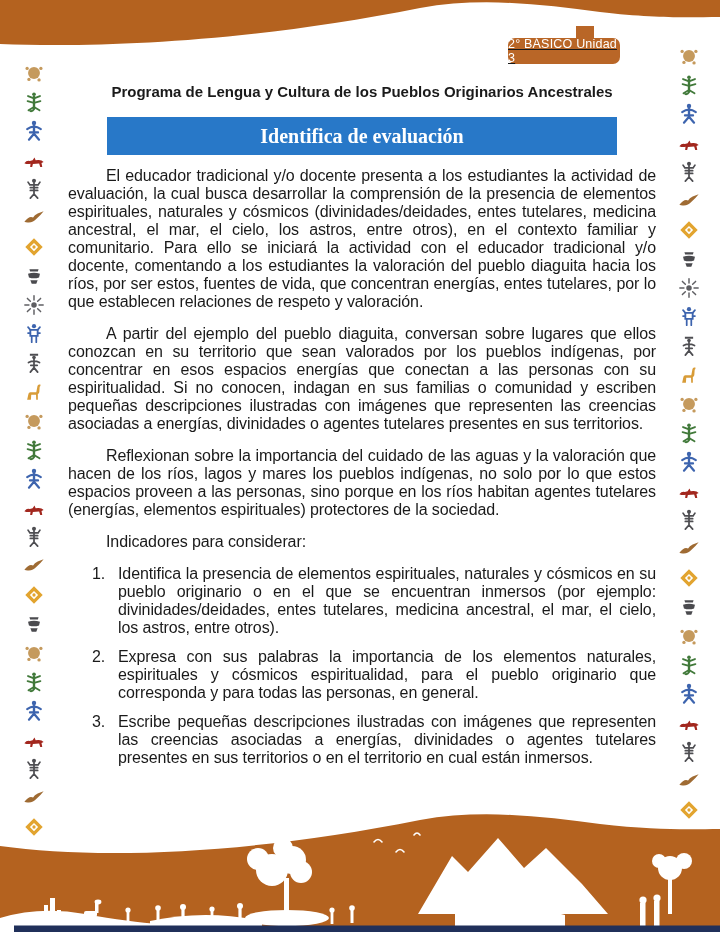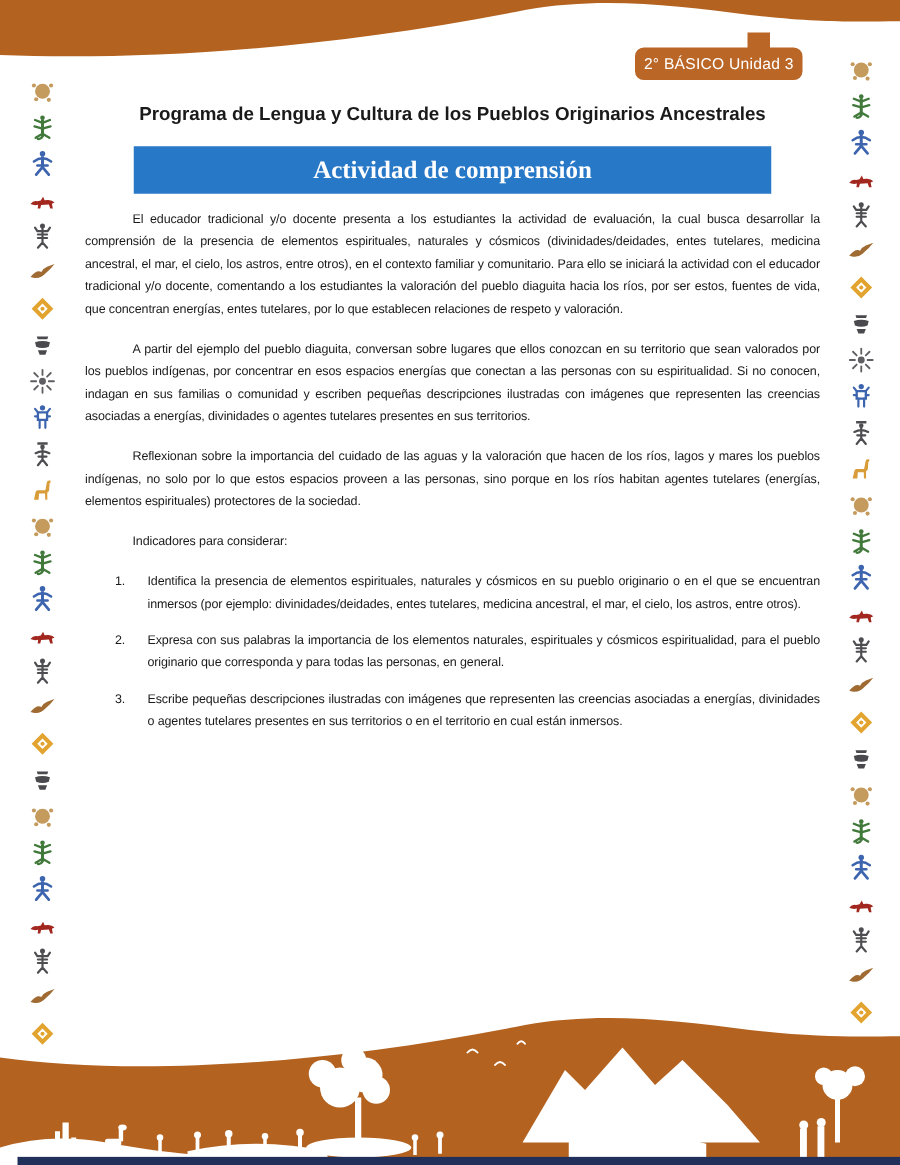--- a/index.html
+++ b/index.html
@@ -3,39 +3,39 @@
 <meta charset="utf-8">
 <style>
   html,body{margin:0;padding:0;background:#fff;}
   .page{position:relative;width:720px;height:932px;overflow:hidden;background:#fff;
         font-family:"Liberation Sans",sans-serif;color:#1a1a1a;}
 
   
   .header-svg{position:absolute;top:0;left:0;z-index:2;}
 
   
-  .badge{position:absolute;top:38px;left:508px;width:134px;height:26px;z-index:3;
-         background:#b96627;border-radius:7px;display:flex;align-items:center;justify-content:center;}
+  .badge{position:absolute;top:38px;left:508px;width:112px;height:26px;z-index:3;
+         background:#b96627;border-radius:7px;display:flex;align-items:center;justify-content:center;text-decoration:underline;}
   .badge::before{content:"";position:absolute;top:-12px;right:26px;width:18px;height:14px;background:#b96627;}
   .badge span{position:relative;color:#fff;font-size:12.5px;letter-spacing:.2px;}
 
   
   .icon-col{position:absolute;top:0;display:flex;flex-direction:column;align-items:center;gap:7px;z-index:1;}
   .icon-col.left{left:20px;width:28px;padding-top:62px;}
   .icon-col.right{right:17px;width:28px;padding-top:45px;}
   .side-icon{width:22px;height:22px;flex:none;fill:currentColor;}
 
   
   .content{position:absolute;left:68px;right:64px;top:0;padding-top:78px;z-index:1;}
   .title{font-weight:bold;font-size:15px;line-height:27px;text-align:center;}
 
   .banner{margin:12px 39px;height:38px;background:#2878c8;display:flex;align-items:center;justify-content:center;}
   .banner span{color:#fff;font-family:"Liberation Serif","DejaVu Serif",serif;font-weight:bold;font-size:20px;}
 
-  .body-text{font-size:10px;line-height:18px;letter-spacing:-0.1px;}
+  .body-text{font-size:16px;line-height:18px;letter-spacing:-0.1px;}
   .body-text p{margin:0 0 14px 0;text-align:justify;text-indent:38px;}
   .indicators-heading{margin:16px 0 20px 0;text-indent:0;text-align:left;}
 
   .indicator{display:flex;margin-bottom:11px;}
   .indicator .num{flex:none;margin-left:24px;width:26px;}
   .indicator .txt{flex:1;text-align:justify;}
 
   
   .footer-svg{position:absolute;left:0;bottom:0;z-index:4;}
 </style>
@@ -330,21 +330,21 @@
         <use href="#g-diamond"></use>
       </svg>
     </div>
 
   <div class="content">
     <div class="title">
       <div>Programa de Lengua y Cultura de los Pueblos Originarios Ancestrales</div>
     </div>
 
     <div class="banner">
-      <span>Actividad de comprensión</span>
+      <span>Identifica de evaluación</span>
     </div>
 
     <div class="body-text">
       <div>
 
           <p>El educador tradicional y/o docente presenta a los estudiantes la actividad de evaluación, la cual busca desarrollar la comprensión de la presencia de elementos espirituales, naturales y cósmicos (divinidades/deidades, entes tutelares, medicina ancestral, el mar, el cielo, los astros, entre otros), en el contexto familiar y comunitario. Para ello se iniciará la actividad con el educador tradicional y/o docente, comentando a los estudiantes la valoración del pueblo diaguita hacia los ríos, por ser estos, fuentes de vida, que concentran energías, entes tutelares, por lo que establecen relaciones de respeto y valoración.</p>
 
 
           <p>A partir del ejemplo del pueblo diaguita, conversan sobre lugares que ellos conozcan en su territorio que sean valorados por los pueblos indígenas, por concentrar en esos espacios energías que conectan a las personas con su espiritualidad. Si no conocen, indagan en sus familias o comunidad y escriben pequeñas descripciones ilustradas con imágenes que representen las creencias asociadas a energías, divinidades o agentes tutelares presentes en sus territorios.</p>
 

